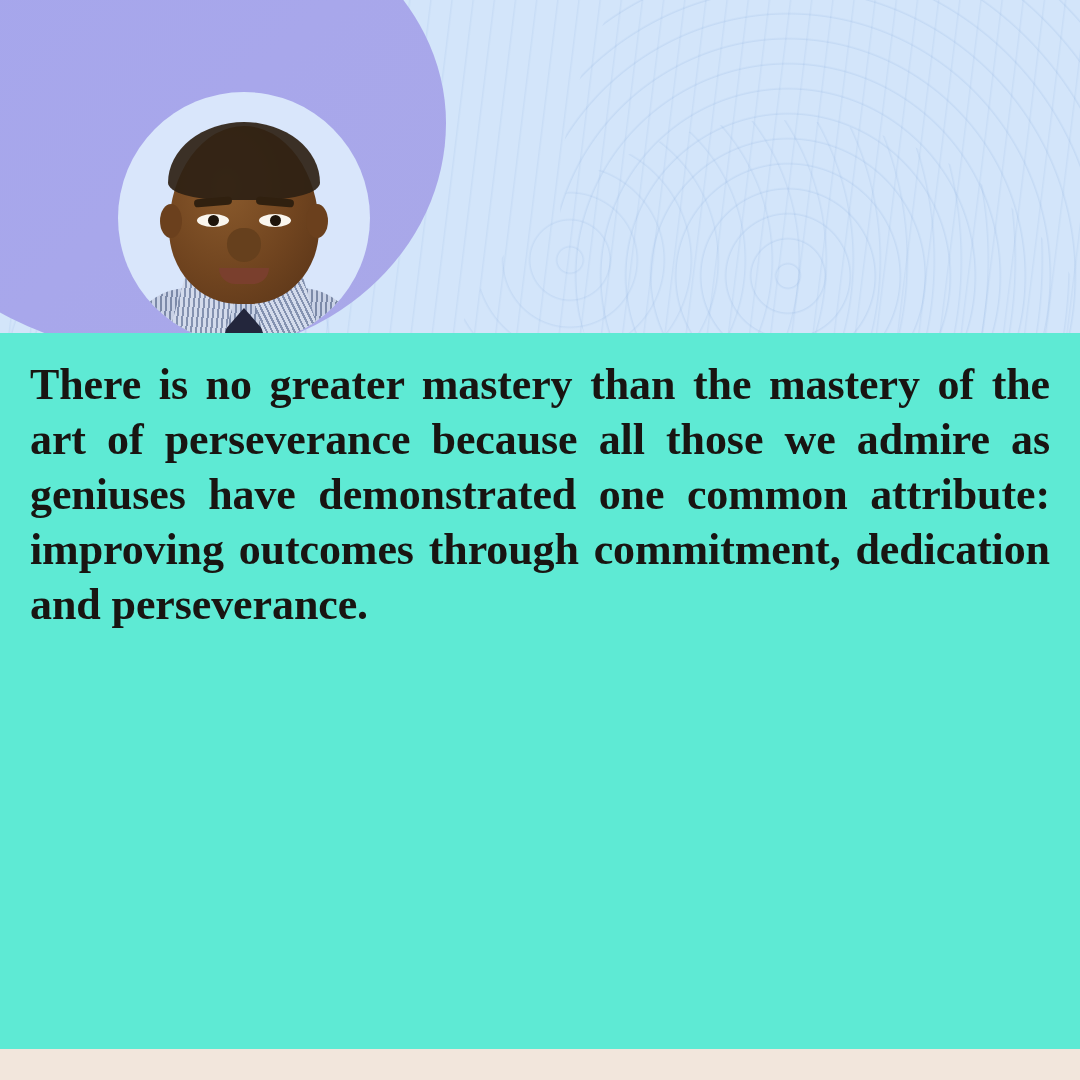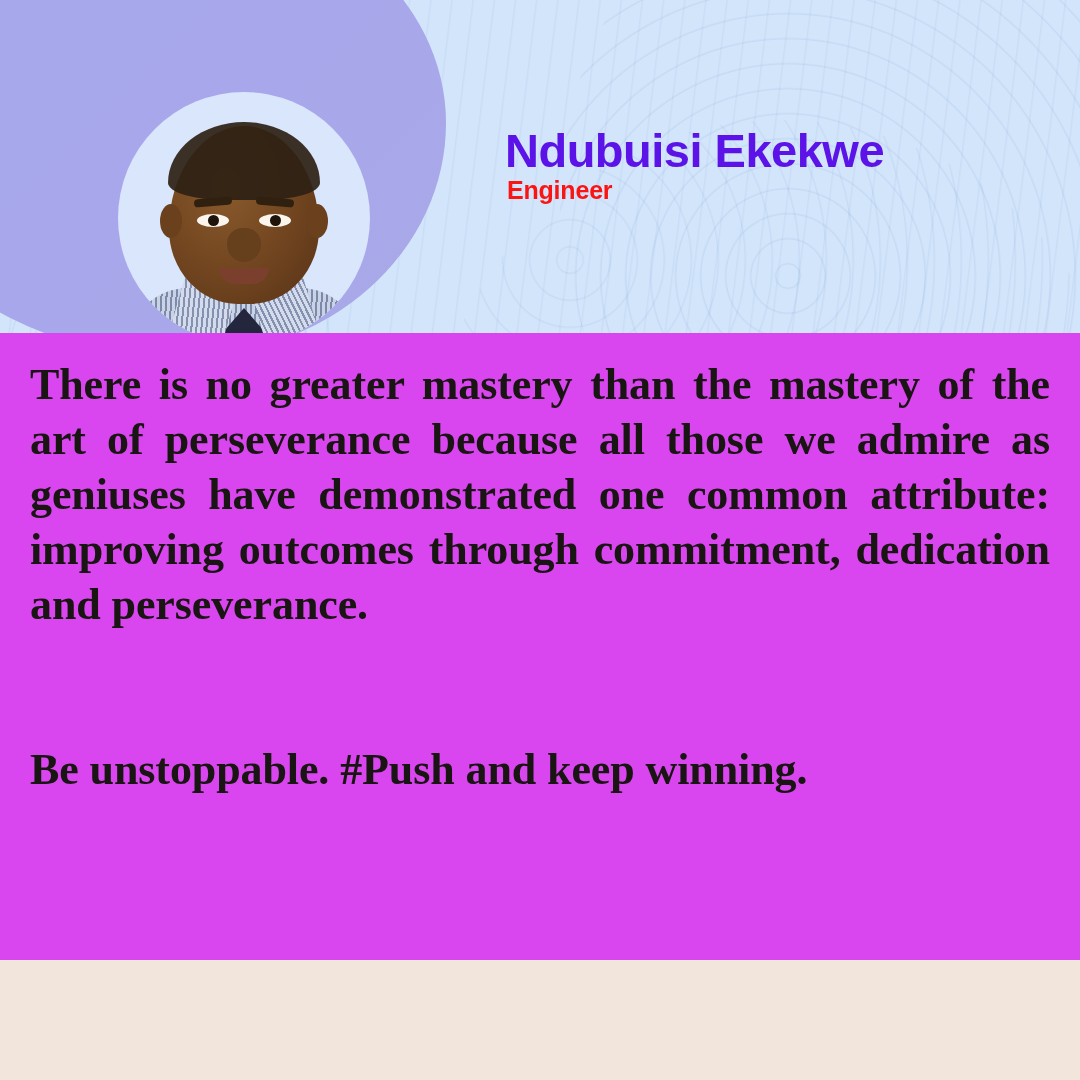--- a/index.html
+++ b/index.html
@@ -197,22 +197,22 @@
     color: #FA1414;
     white-space: nowrap;
   }
 
   
   .body {
     position: absolute;
     left: 0;
     top: 333px;
     width: 1080px;
-    height: 627px;
-    background: #d946ef;
+    height: 716px;
+    background: #5eead4;
     box-sizing: border-box;
     padding: 24px 30px 0 30px;
   }
   .quote-para {
     margin: 0;
     font-family: "Liberation Serif", serif;
     font-weight: 700;
     font-size: 44px;
     line-height: 55px;
     color: #191512;
@@ -253,26 +253,21 @@
           <div class="p-pupil"></div>
         </div>
         <div class="p-eye-r">
           <div class="p-pupil"></div>
         </div>
         <div class="p-nose"></div>
         <div class="p-mouth"></div>
       </div>
     </div>
 
-    <div class="name-block">
-      <h1 class="person-name">Ndubuisi Ekekwe</h1>
-      <div class="person-role">Engineer</div>
-    </div>
   </div>
 
   <div class="body">
     <p class="quote-para">There is no greater mastery than the mastery of the art of perseverance because all those we admire as geniuses have demonstrated one common attribute: improving outcomes through commitment, dedication and perseverance.</p>
     <div class="quote-gap"></div>
     <div class="quote-gap"></div>
-    <p class="quote-para last">Be unstoppable. #Push and keep winning.</p>
   </div>
 
 </div>
 
 </body></html>

